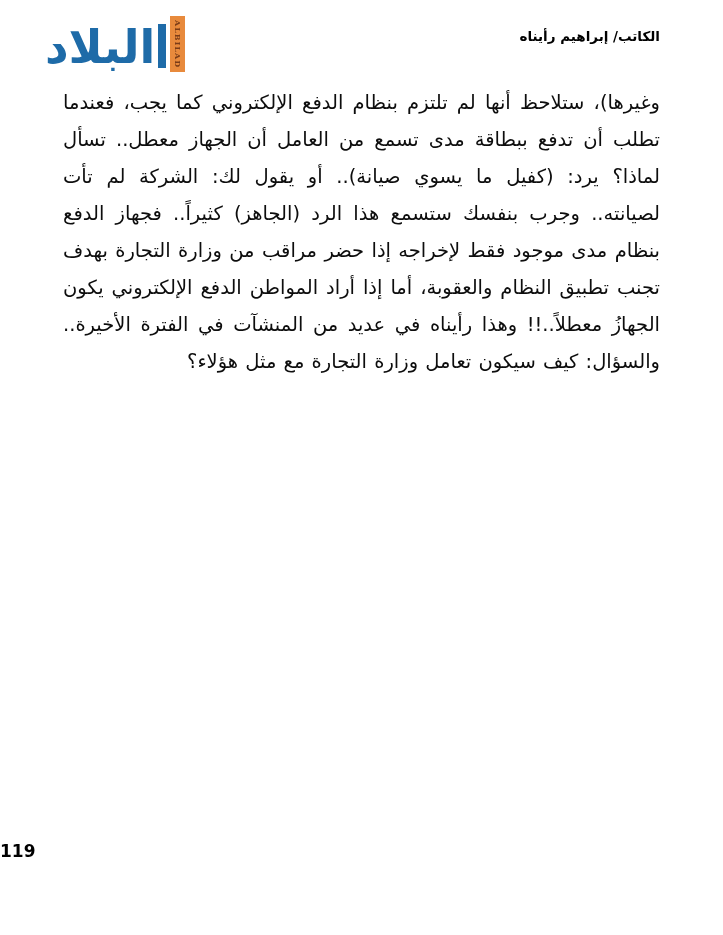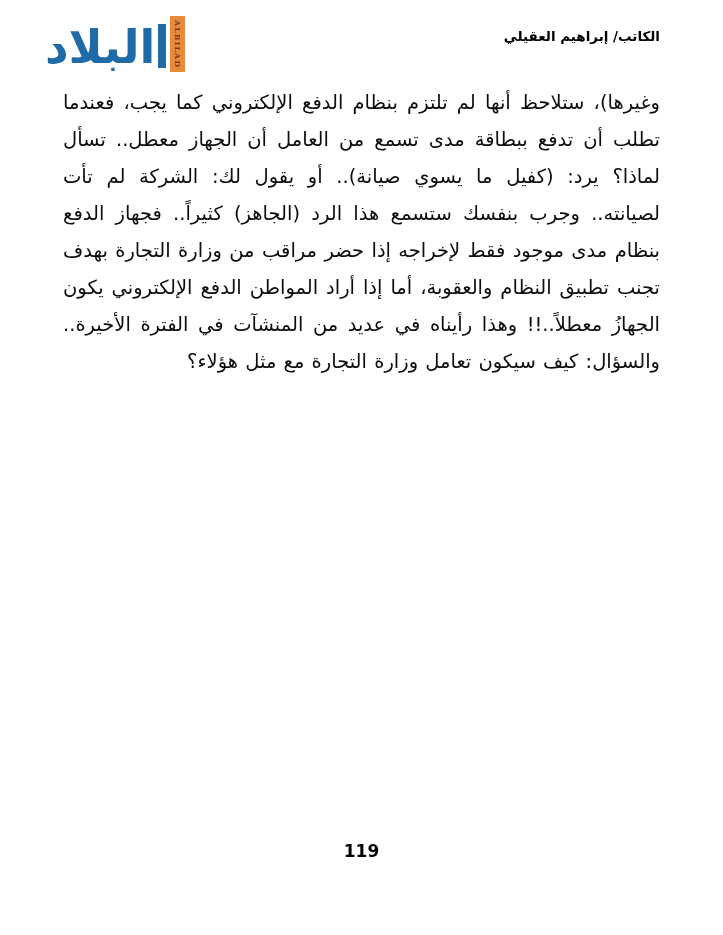--- a/index.html
+++ b/index.html
@@ -87,41 +87,40 @@
   }
   .article p + p {
     margin-top: 12px;
   }
 
   
   .page-footer {
     position: absolute;
     left: 0; right: 0;
     top: 841px;
-    text-align: center;
   }
   .page-number {
     font-size: 17px;
     font-weight: bold;
     color: #000;
     font-family: "DejaVu Sans", sans-serif;
   }
 </style>
 </head>
 <body>
 
 <header class="page-header">
   <div class="logo">
     <span class="logo-ar">البلاد</span>
     <span class="logo-accent-bar"></span>
     <span class="logo-strip">
       <span class="logo-en">ALBILAD</span>
     </span>
   </div>
-  <div class="byline">الكاتب/ إبراهيم العقيلي</div>
+  <div class="byline">الكاتب/ إبراهيم رأيناه</div>
 </header>
 
 <main class="article">
   <p>وغيرها)، ستلاحظ أنها لم تلتزم بنظام الدفع الإلكتروني كما يجب، فعندما تطلب أن تدفع ببطاقة مدى تسمع من العامل أن الجهاز معطل.. تسأل لماذا؟ يرد: (كفيل ما يسوي صيانة).. أو يقول لك: الشركة لم تأت لصيانته.. وجرب بنفسك ستسمع هذا الرد (الجاهز) كثيراً.. فجهاز الدفع بنظام مدى موجود فقط لإخراجه إذا حضر مراقب من وزارة التجارة بهدف تجنب تطبيق النظام والعقوبة، أما إذا أراد المواطن الدفع الإلكتروني يكون الجهازُ معطلاً..!! وهذا رأيناه في عديد من المنشآت في الفترة الأخيرة.. والسؤال: كيف سيكون تعامل وزارة التجارة مع مثل هؤلاء؟</p>
 </main>
 
 <footer class="page-footer">
   <span class="page-number">119</span>
 </footer>
 

